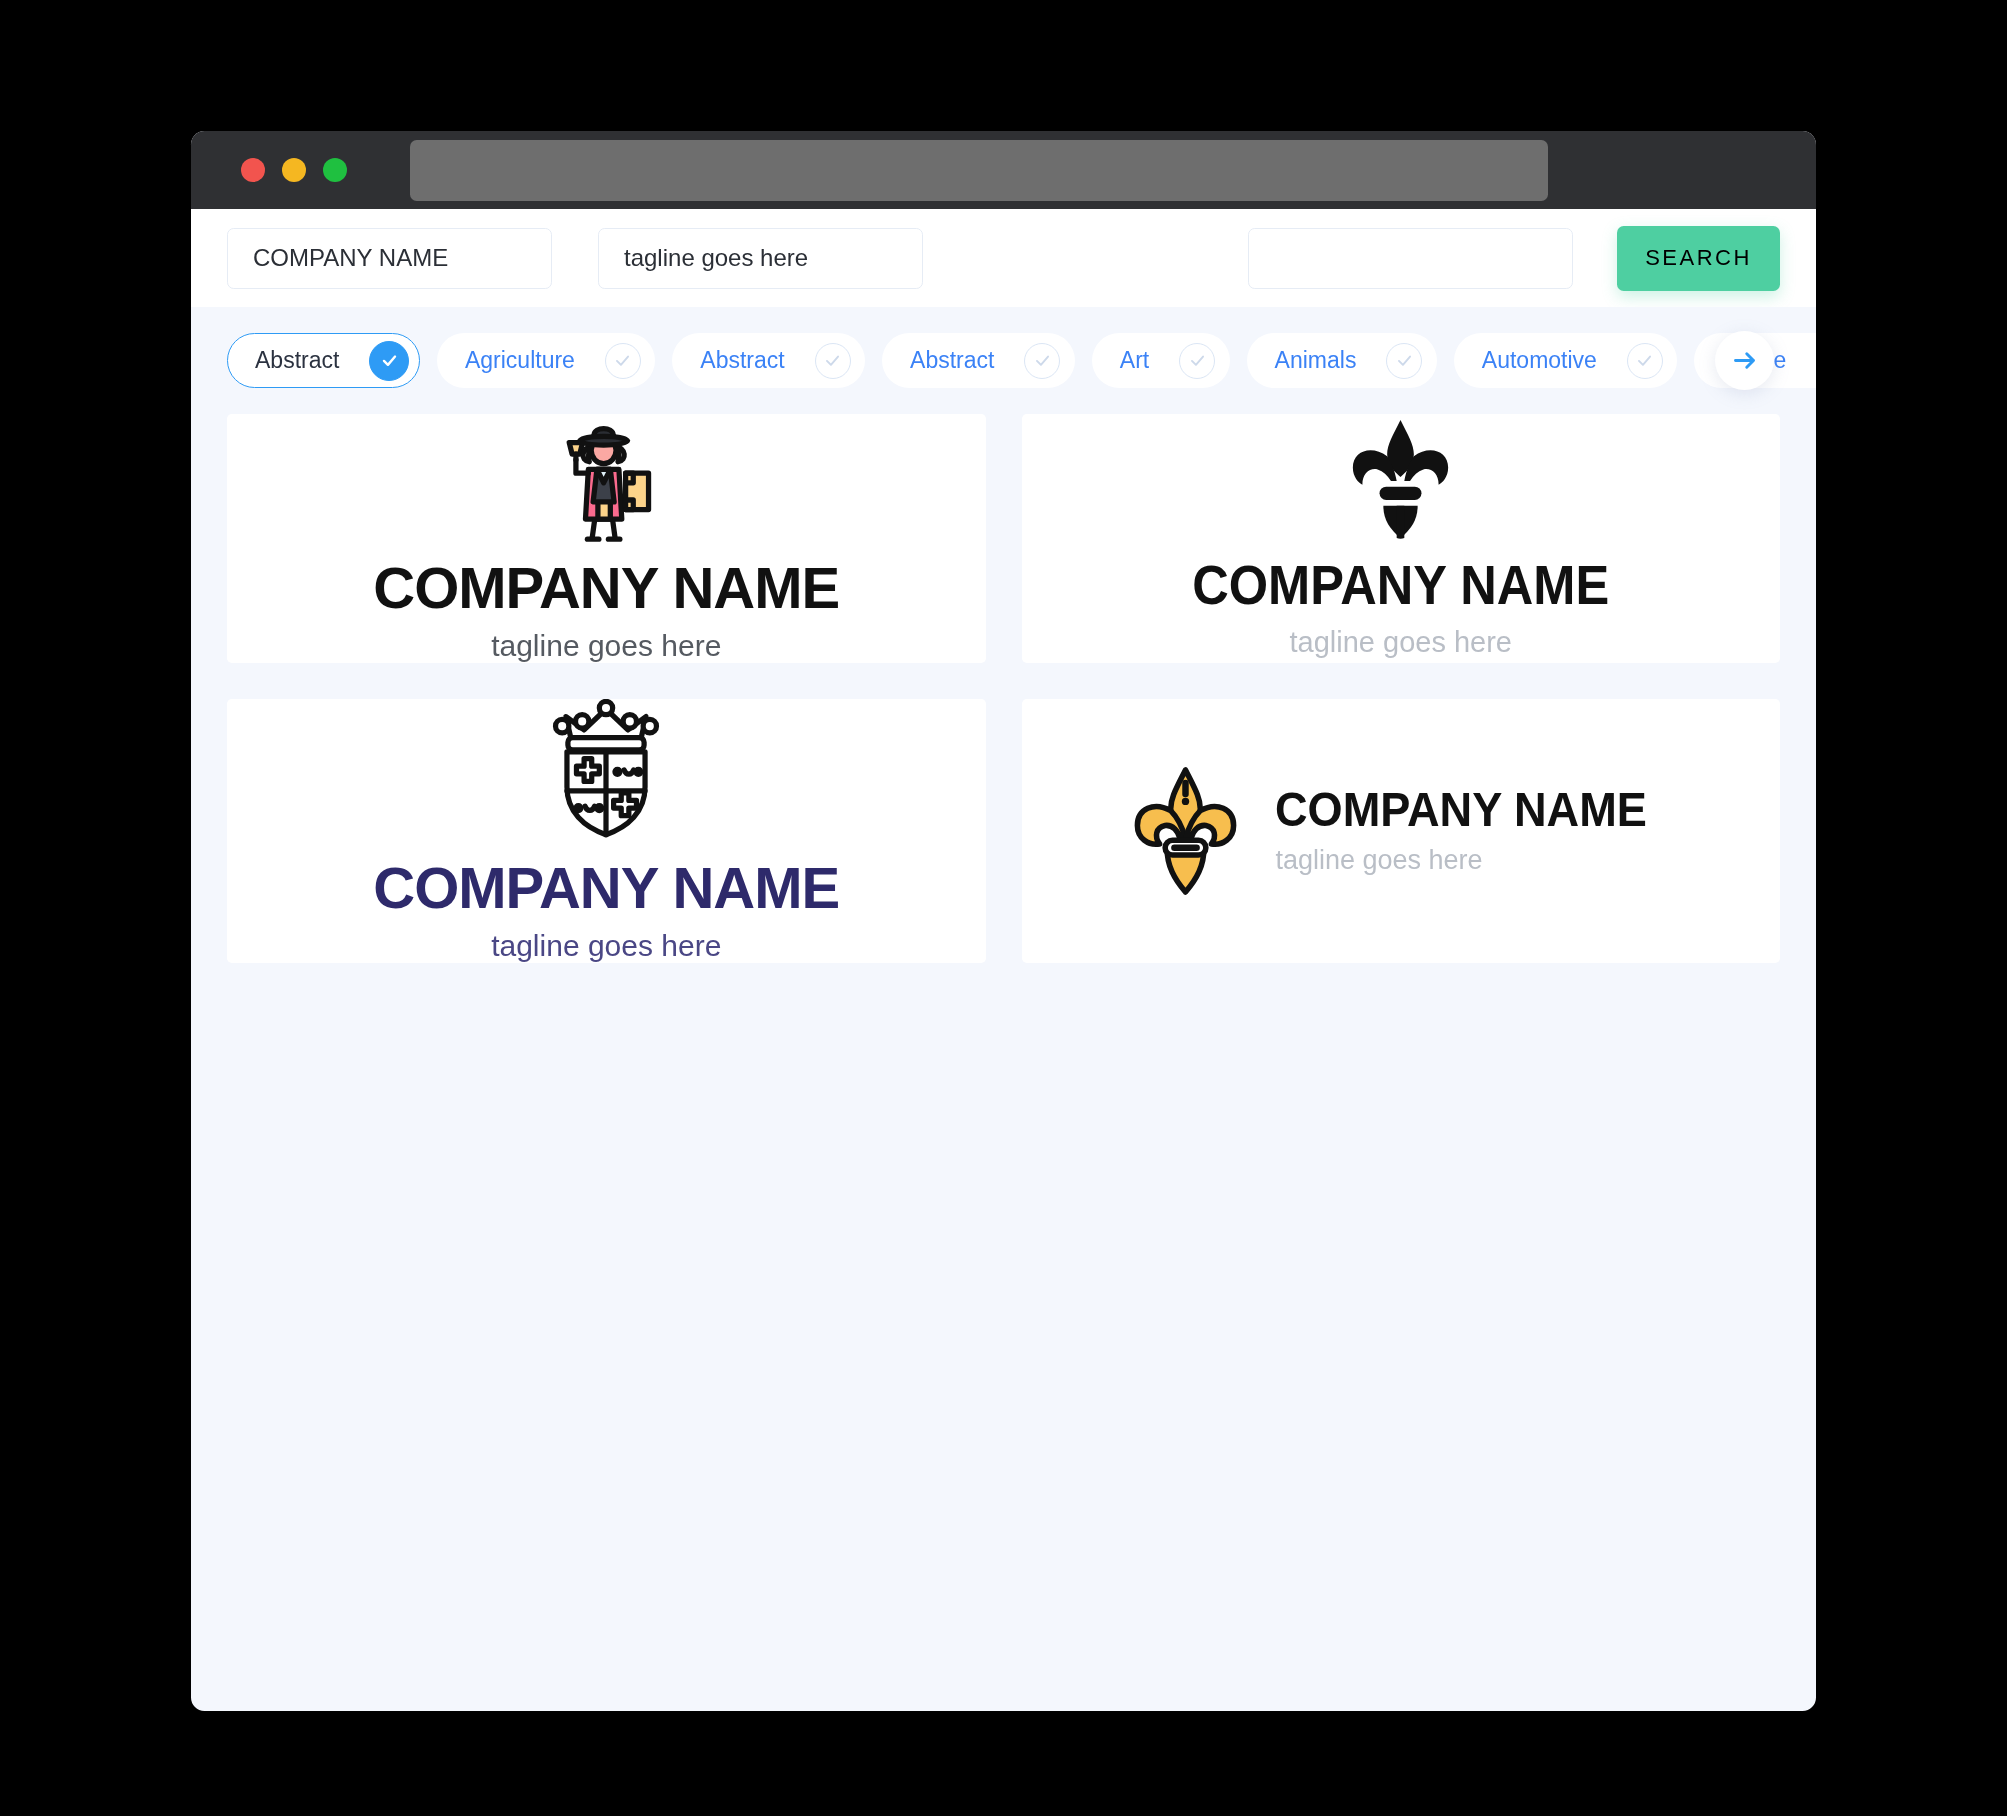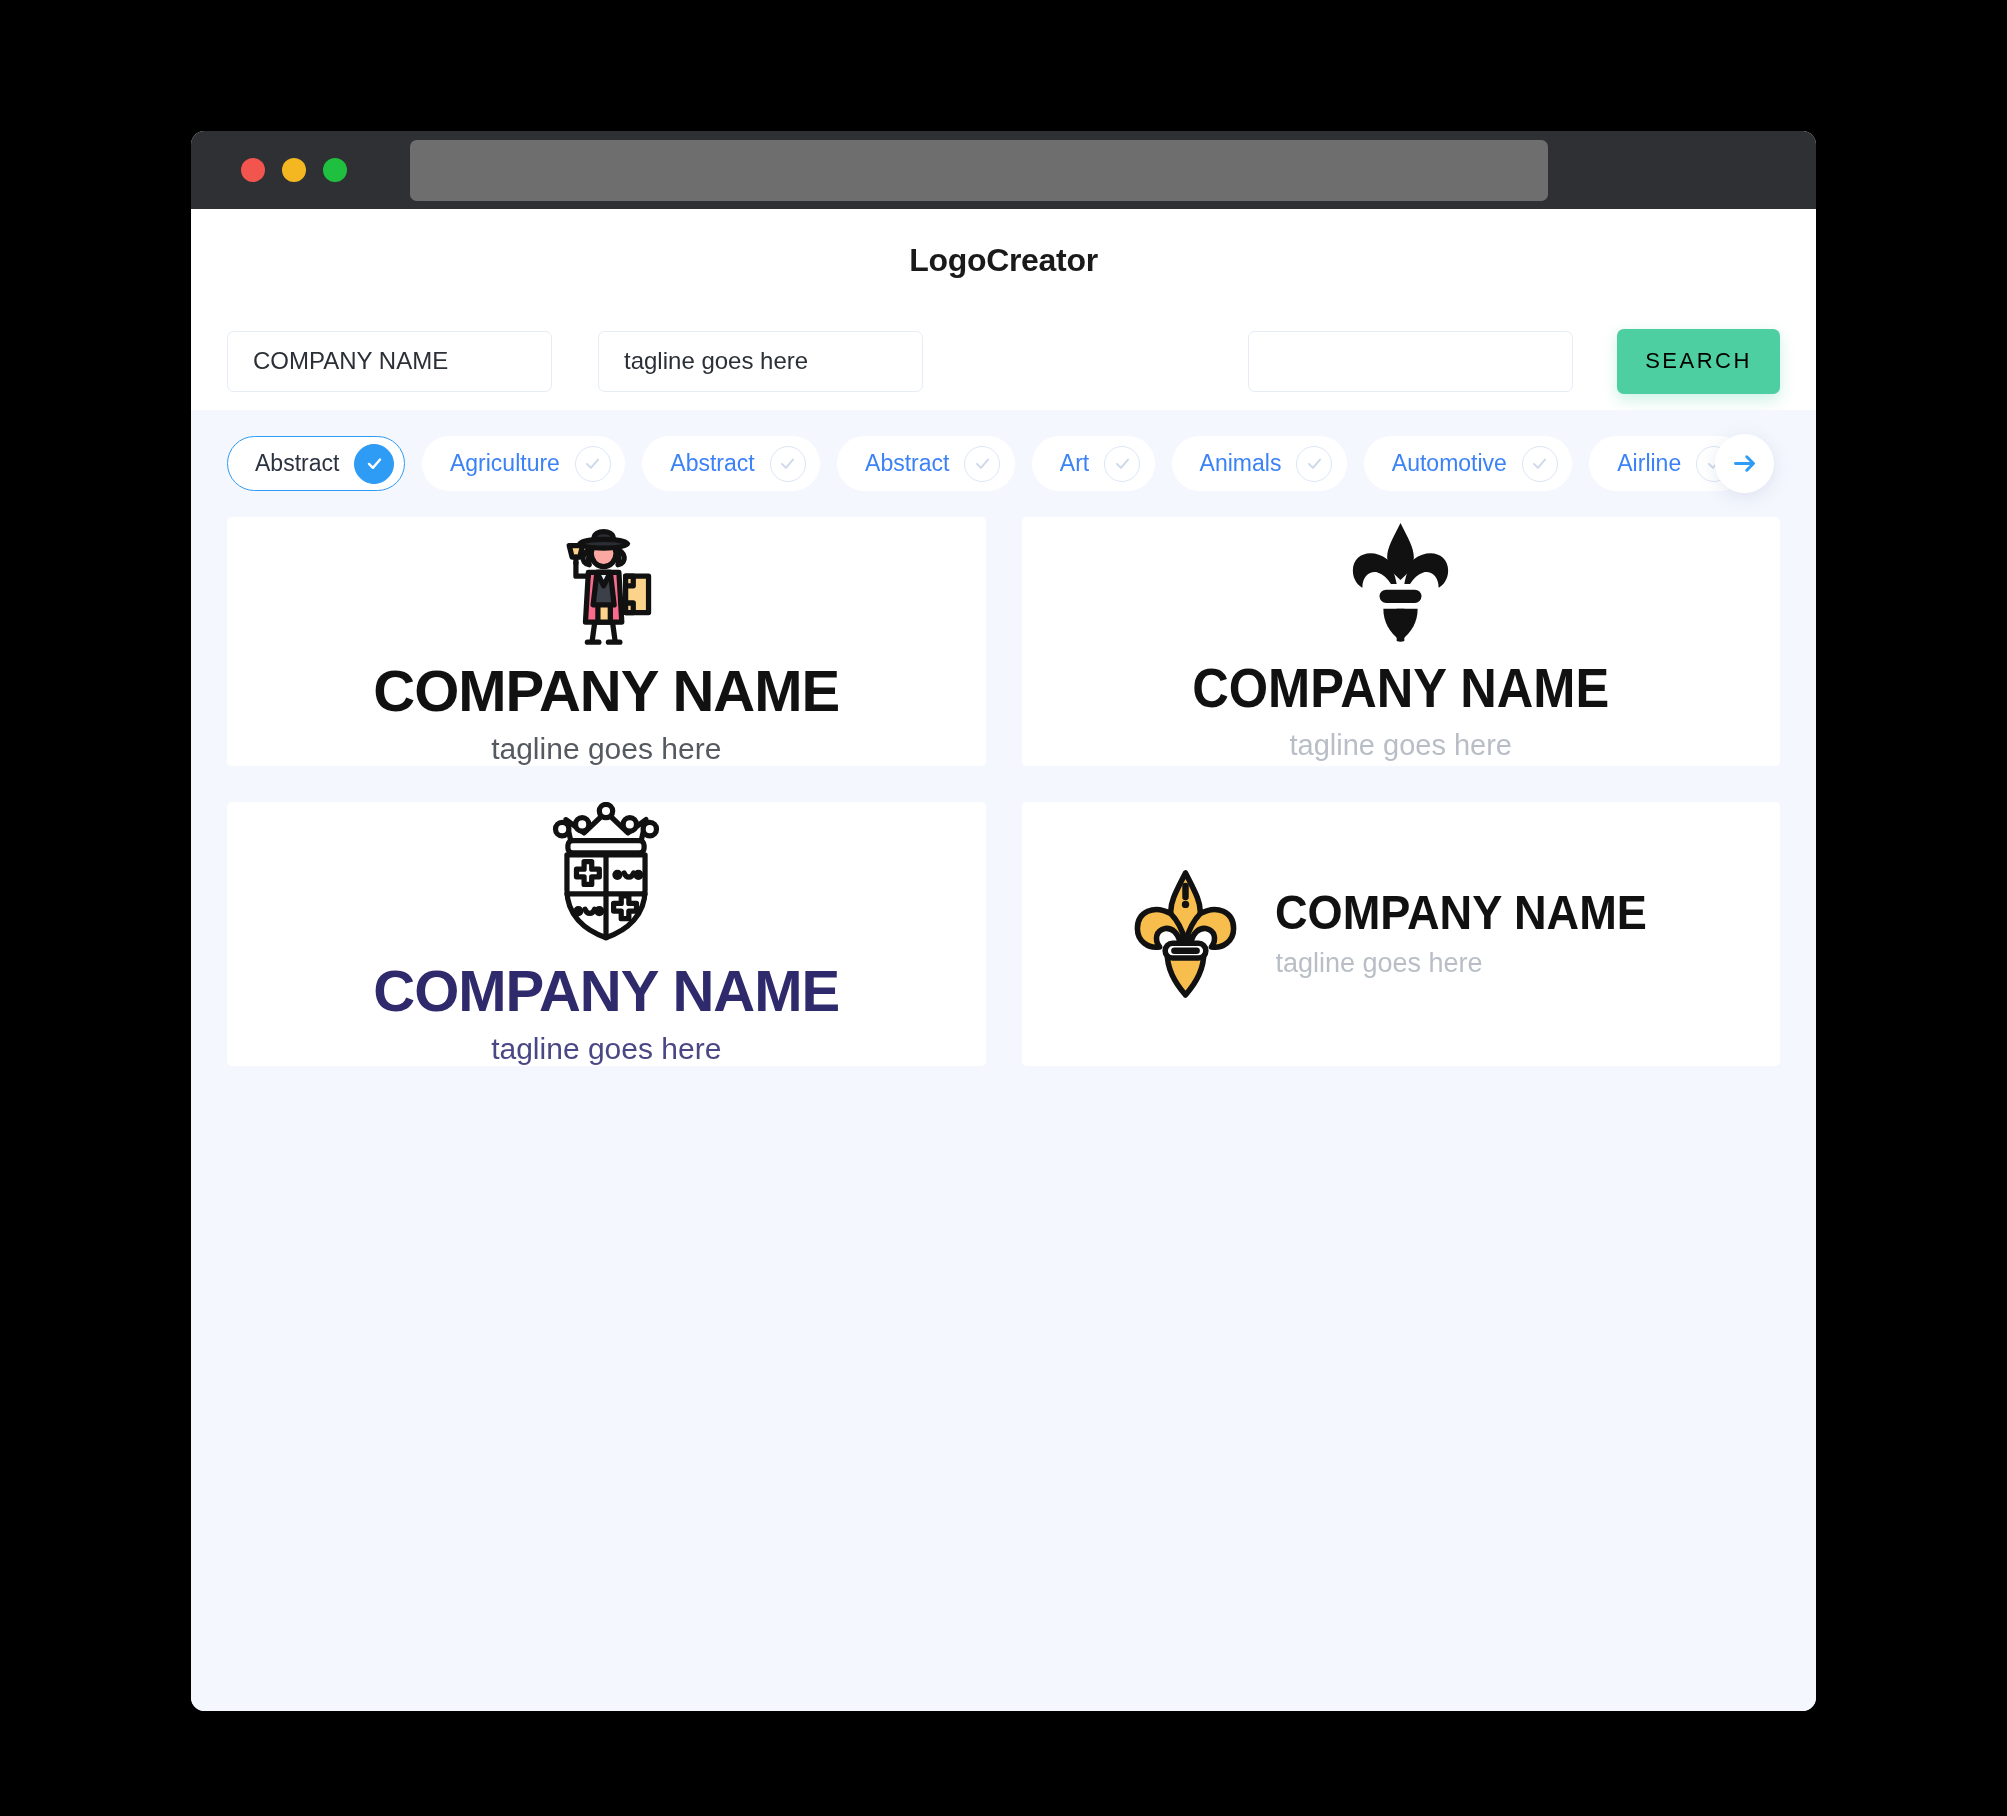--- a/index.html
+++ b/index.html
@@ -119,21 +119,21 @@
     padding: 0 36px;
     position: relative;
     overflow: hidden;
   }
   .pill {
     height: 55px;
     border-radius: 28px;
     background: #ffffff;
     display: flex;
     align-items: center;
-    gap: 15px;
+    gap: 30px;
     padding: 0 13.4px 0 27px;
     margin-right: 17px;
     flex: 0 0 auto;
     cursor: pointer;
     border: 1.4px solid transparent;
   }
   .pill .label {
     font-size: 23px;
     color: #3b82f6;
     white-space: nowrap;
@@ -261,23 +261,20 @@
 
     <div class="titlebar">
       <div class="dots">
         <div class="dot red"></div>
         <div class="dot amber"></div>
         <div class="dot green"></div>
       </div>
       <div class="urlbar"></div>
     </div>
 
-    <div class="app-header">
-      <div class="app-title">LogoCreator</div>
-    </div>
 
     <div class="searchbar">
       <input class="field field-company" value="COMPANY NAME" style="">
       <input class="field field-tagline" value="tagline goes here" style="">
       <input class="field field-extra" value="" style="">
       <button class="search-btn">SEARCH</button>
     </div>
 
     <div class="pillbar">
 

